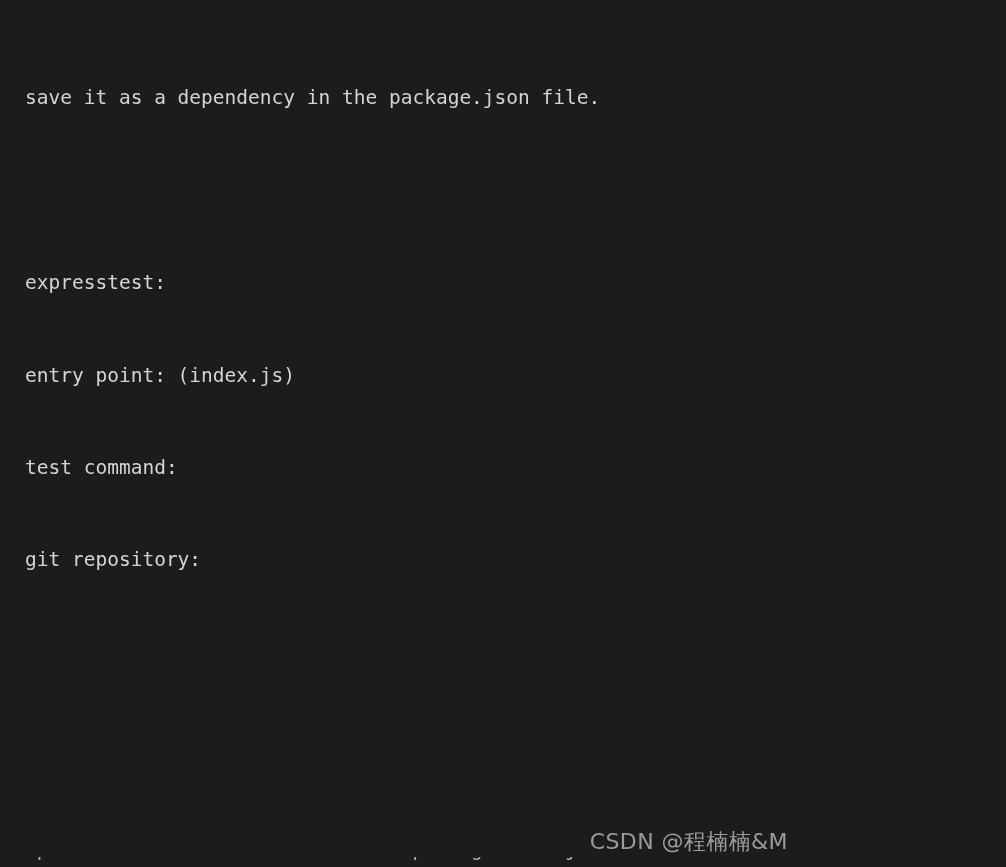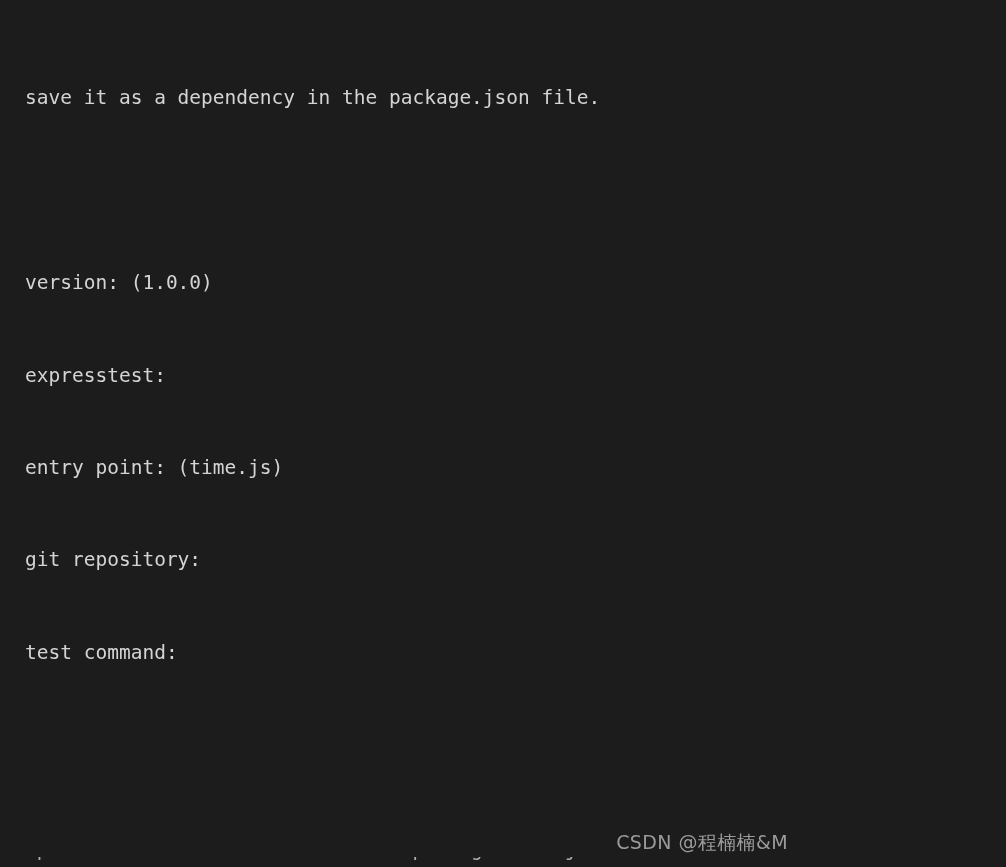--- a/index.html
+++ b/index.html
@@ -47,41 +47,40 @@
   #bottom-clip .line {
     position: relative;
     top: -22px;
     color: #c8c8c8;
   }
   #watermark {
     position: absolute;
     right: 10px;
     bottom: 9px;
     font-family: "DejaVu Sans", "Liberation Sans", sans-serif;
-    font-size: 19px;
+    font-size: 22px;
     color: #9b9b9b;
     letter-spacing: 0.4px;
     white-space: nowrap;
     user-select: none;
   }
 </style>
 </head>
 <body>
 
 <div id="terminal">
 
   <div id="console-output">
 
     <div class="line">save it as a dependency in the package.json file.</div>
     <div class="line blank"></div>
-    <div class="line">version: (1.0.0)</div>
     <div class="line">expresstest:</div>
-    <div class="line">entry point: (time.js)</div>
+    <div class="line">entry point: (index.js)</div>
+    <div class="line">test command:</div>
     <div class="line">git repository:</div>
-    <div class="line">test command:</div>
     
     
     
 
     
 
     
     
     
     

